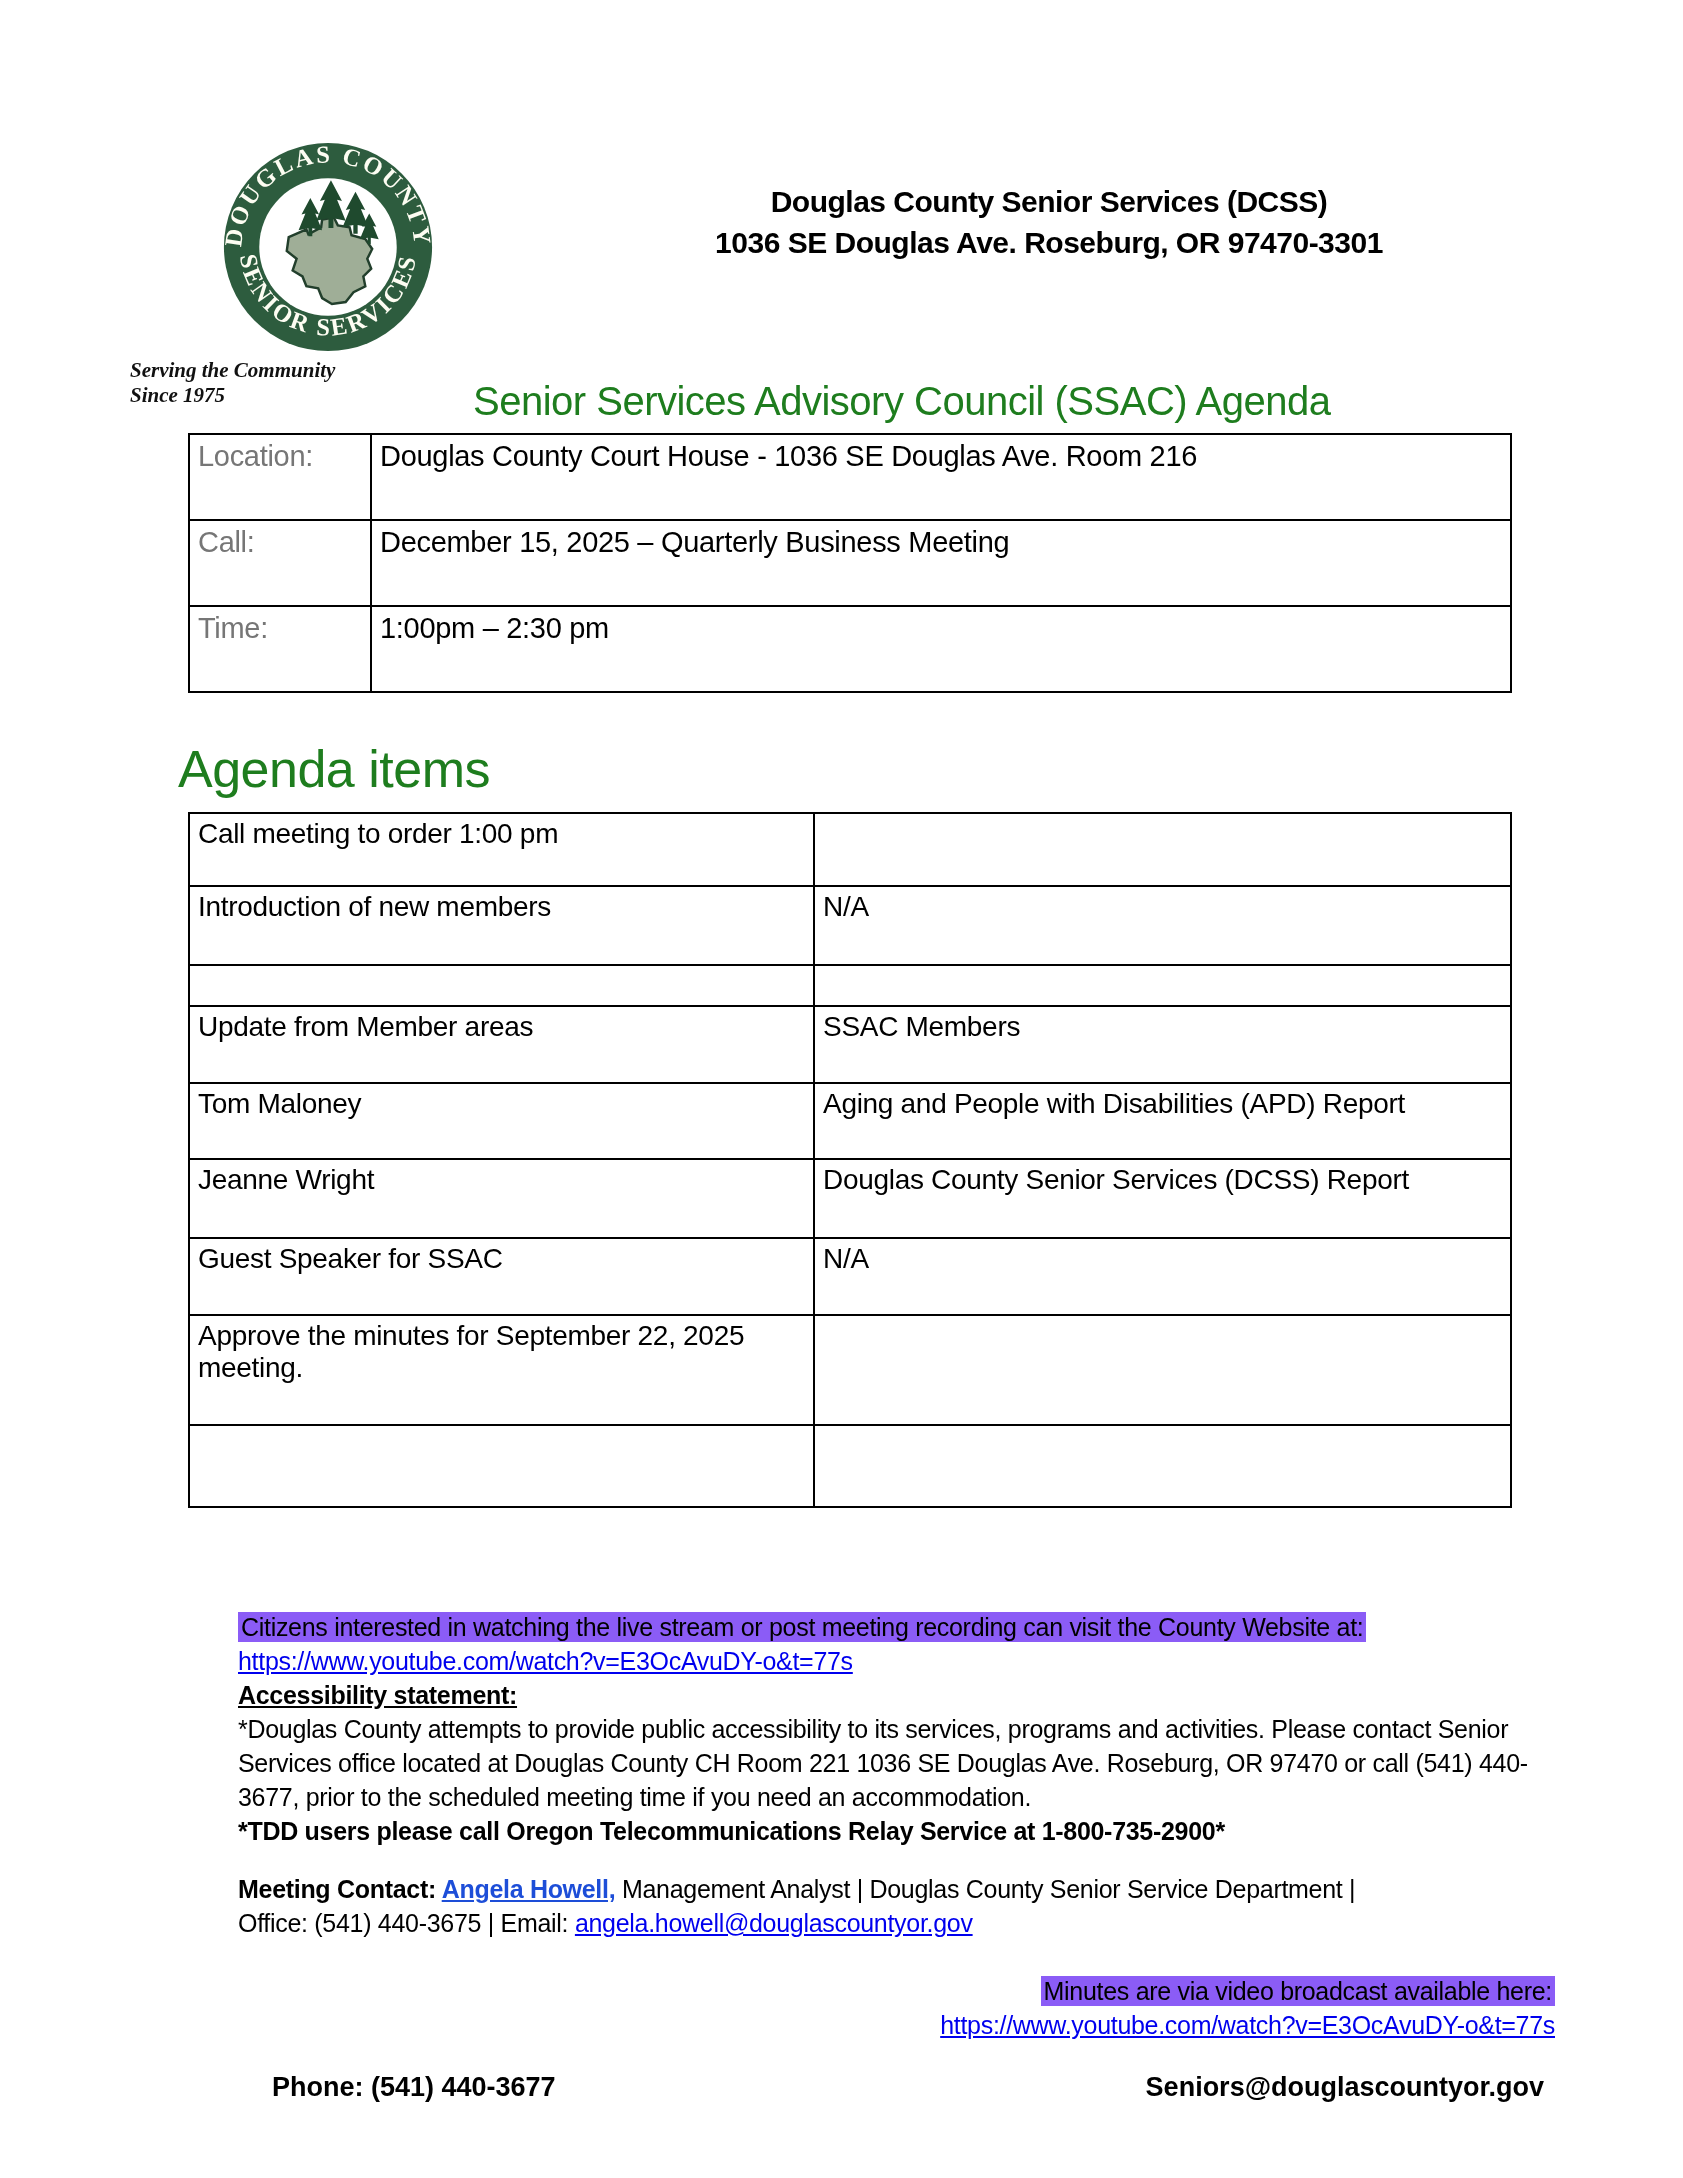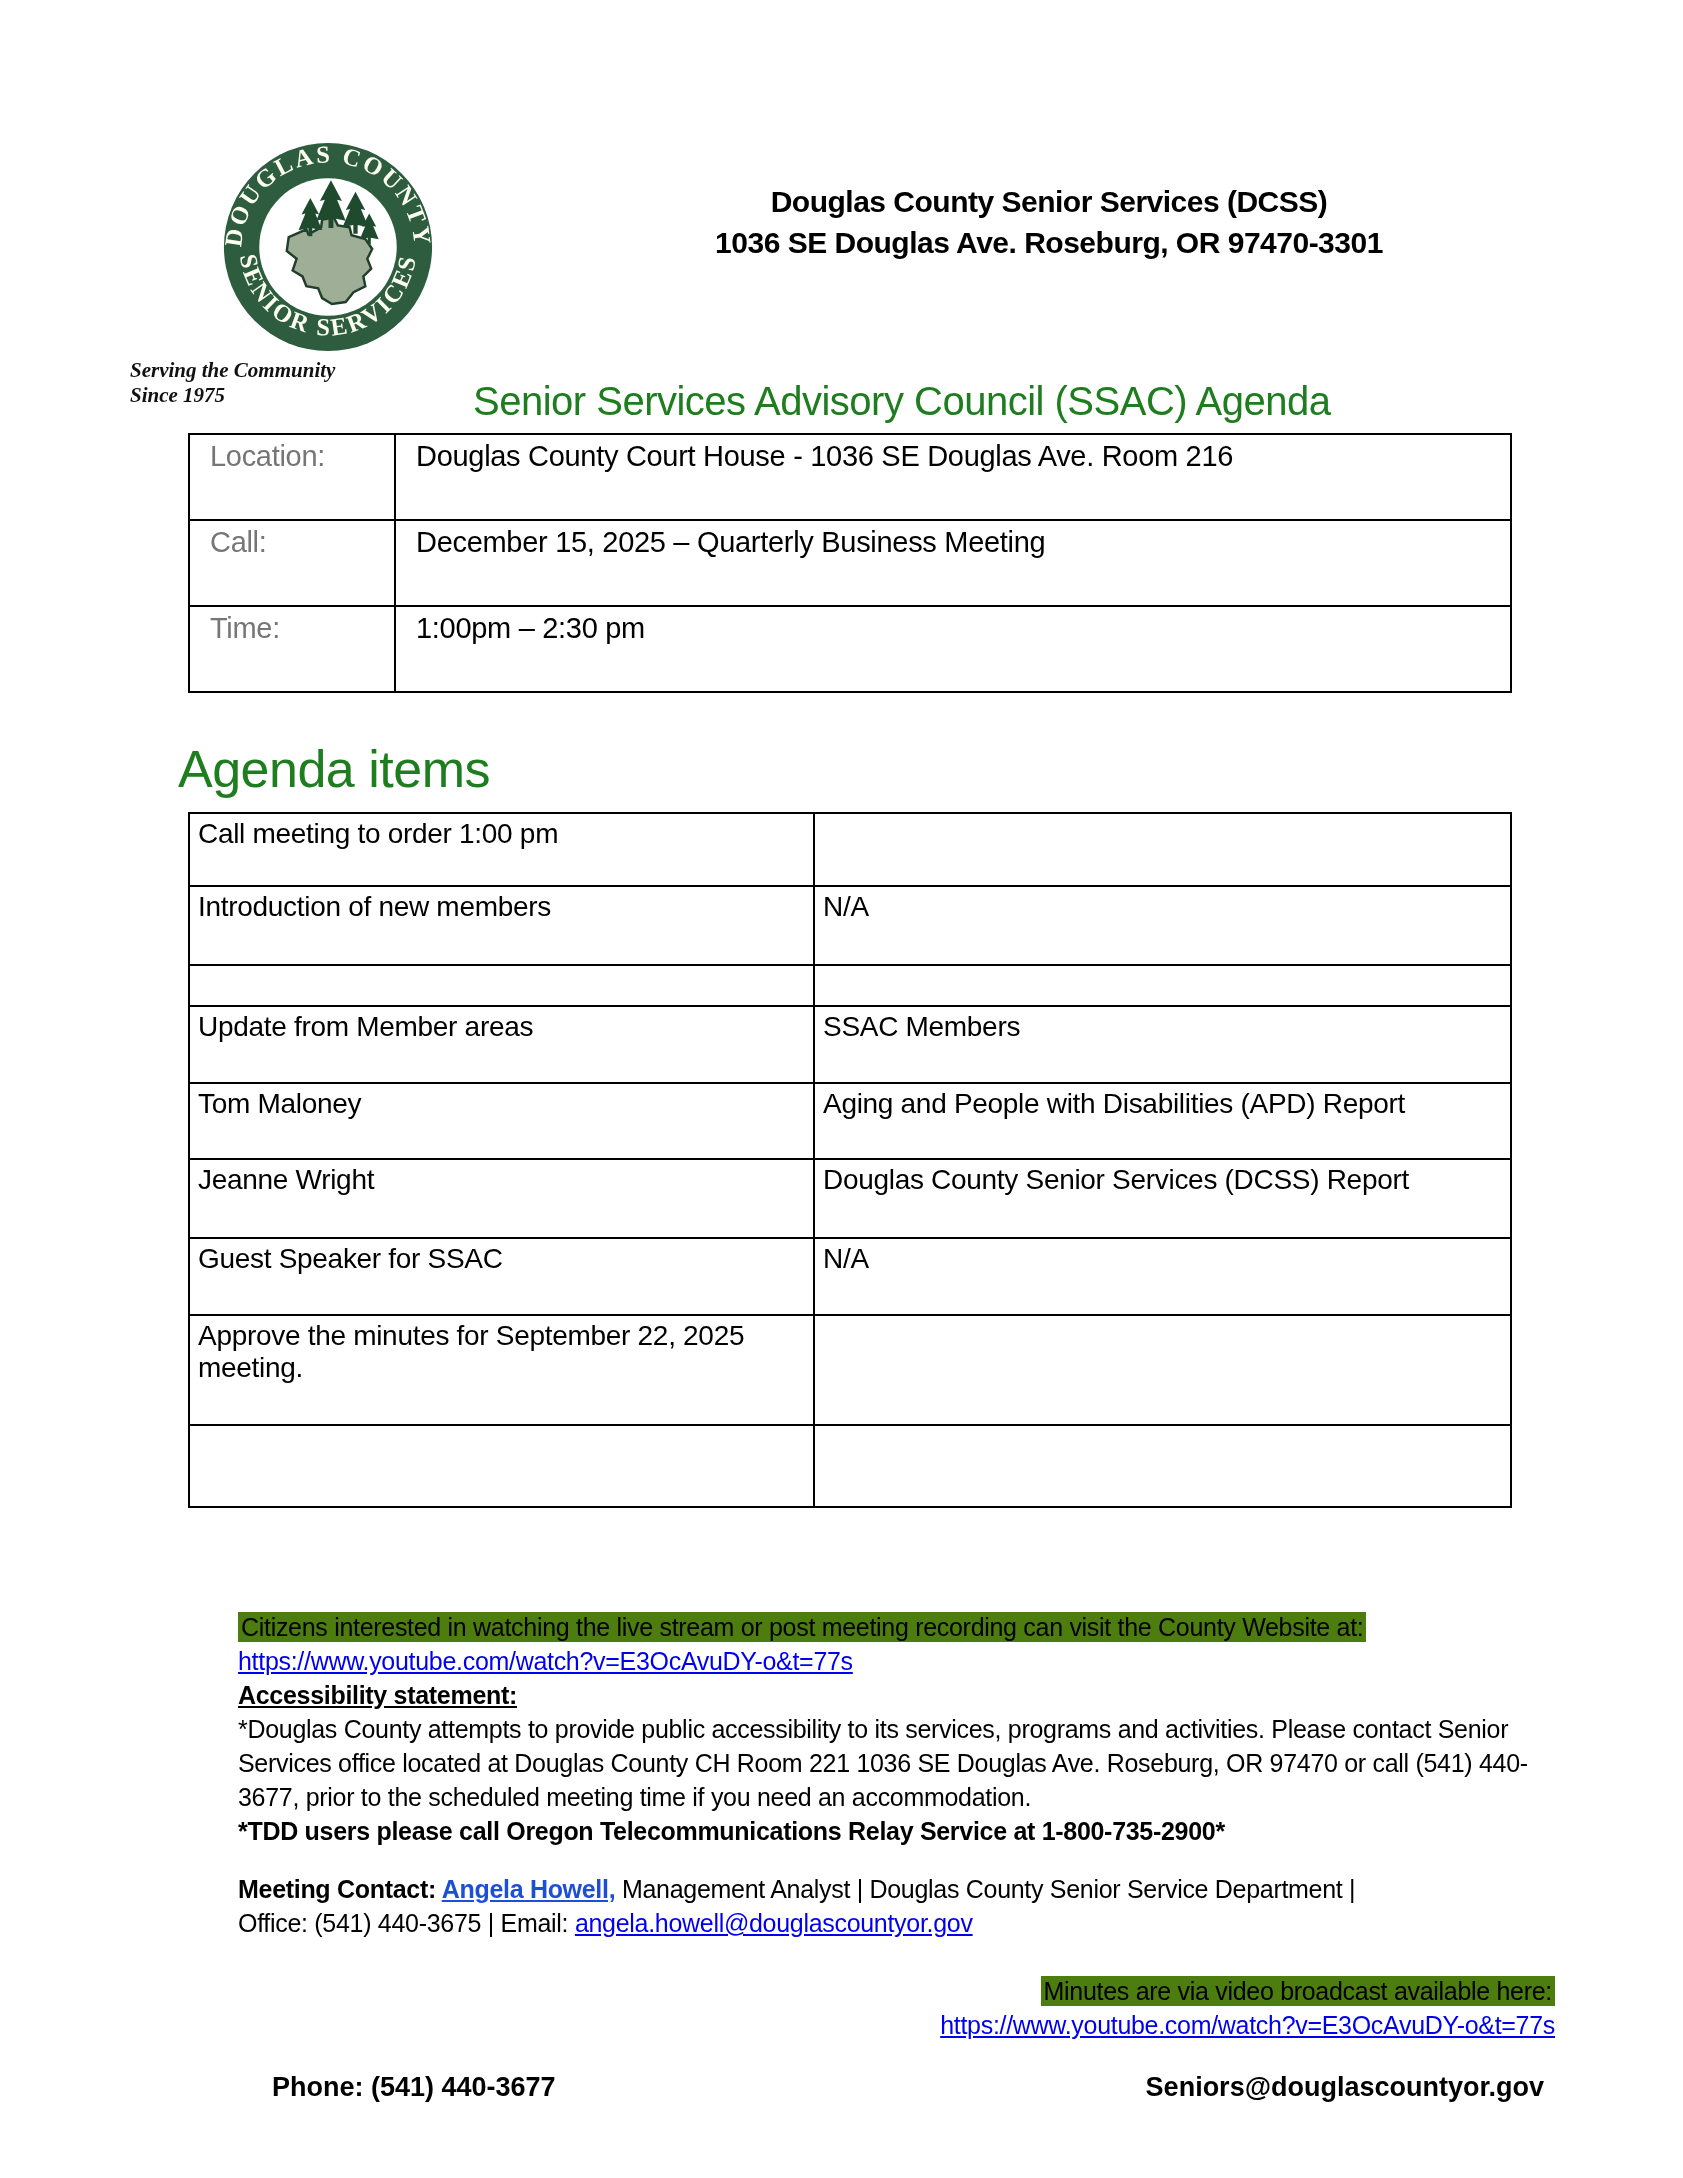--- a/index.html
+++ b/index.html
@@ -12,41 +12,41 @@
            font-family:"Liberation Serif",serif;font-style:italic;font-weight:bold;
            font-size:21px;line-height:25px;color:#111;}
 
   
   .org-header{position:absolute;left:554px;top:181px;width:990px;text-align:center;
               font-weight:bold;font-size:30px;line-height:41px;letter-spacing:-0.5px;}
   .doc-title{position:absolute;left:473px;top:379px;font-size:40px;color:#1e7d1e;letter-spacing:-0.5px;white-space:nowrap;}
 
   
   .info-table{position:absolute;left:188px;top:433px;width:1324px;border-collapse:collapse;table-layout:fixed;}
-  .info-table td{border:2px solid #000;vertical-align:top;padding:5px 20px;font-size:29px;height:74px;letter-spacing:-0.3px;}
+  .info-table td{border:2px solid #000;vertical-align:top;padding:5px 8px;font-size:29px;height:74px;letter-spacing:-0.3px;}
   .info-table td.lbl{width:164px;color:#767676;}
 
   
   .agenda-heading{position:absolute;left:178px;top:739px;font-size:52px;color:#1e7d1e;letter-spacing:-0.5px;}
   .agenda-table{position:absolute;left:188px;top:812px;width:1324px;border-collapse:collapse;table-layout:fixed;}
   .agenda-table td{border:2px solid #000;vertical-align:top;padding:4px 8px;font-size:28px;letter-spacing:-0.3px;}
   .agenda-table td.c1{width:607px;}
   .agenda-table tr:nth-child(1) td{height:63px;}
   .agenda-table tr:nth-child(2) td{height:69px;}
   .agenda-table tr:nth-child(3) td{height:31px;}
   .agenda-table tr:nth-child(4) td{height:67px;}
   .agenda-table tr:nth-child(5) td{height:66px;}
   .agenda-table tr:nth-child(6) td{height:69px;}
   .agenda-table tr:nth-child(7) td{height:67px;}
   .agenda-table tr:nth-child(8) td{height:100px;}
   .agenda-table tr:nth-child(9) td{height:72px;}
 
   
   .notices{position:absolute;left:238px;top:1610px;width:1317px;font-size:25px;line-height:34px;letter-spacing:-0.3px;}
-  .hl{background:#4d7c0f;padding:1px 3px;}
+  .hl{background:#8b5cf6;padding:1px 3px;}
   a.link{color:#0000ee;text-decoration:underline;cursor:pointer;}
   a.contact-name{color:#1d4ed8;font-weight:bold;text-decoration:underline;cursor:pointer;}
   .acc-head{font-weight:bold;text-decoration:underline;}
   .bold{font-weight:bold;}
   .contact-block{margin-top:24px;}
   .minutes-block{margin-top:34px;text-align:right;}
 
   
   .bottom-phone{position:absolute;left:272px;top:2072px;font-weight:bold;font-size:27px;}
   .bottom-email{position:absolute;right:139px;top:2072px;font-weight:bold;font-size:27px;}

